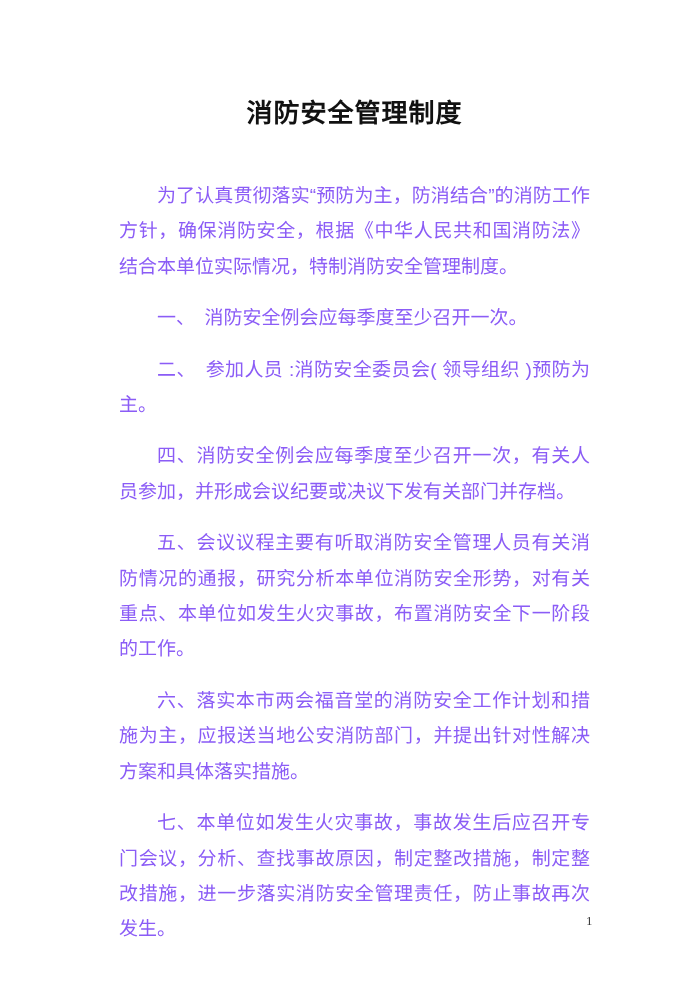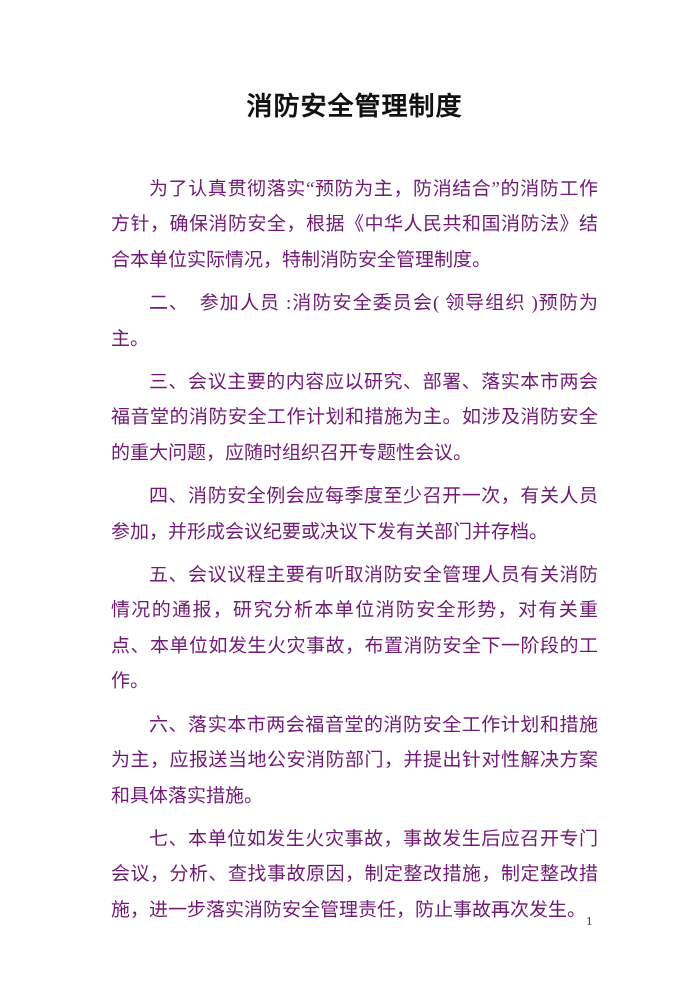--- a/index.html
+++ b/index.html
@@ -15,61 +15,60 @@
     overflow: hidden;
     font-family: "Liberation Sans", "DejaVu Sans", sans-serif;
   }
   .content {
     position: absolute;
     left: 103px;
     top: 80px;
     width: 503px;
   }
   .doc-title {
-    margin: 7px 0 44px 0;
+    margin: 14px 0 44px 0;
     font-family: "Liberation Serif", "DejaVu Serif", serif;
     font-size: 26px;
     font-weight: bold;
     line-height: 40px;
     letter-spacing: 1px;
     text-align: center;
     color: #111111;
   }
   .body-para {
-    margin: 8px;
+    margin: 16px;
     font-size: 19px;
     line-height: 35.4px;
     text-align: justify;
     text-indent: 2em;
-    color: #701a75;
+    color: #8b5cf6;
     word-break: break-all;
-    font-family: Liberation Serif, serif;
   }
   .page-number {
     position: absolute;
     top: 913px;
     left: 586px;
     font-family: "Liberation Serif", "DejaVu Serif", serif;
     font-size: 13px;
     color: #3c3c3c;
   }
 </style>
 </head>
 <body>
 
 <div class="page">
   <div class="content">
     <h1 class="doc-title">消防安全管理制度</h1>
 
     <p class="body-para">为了认真贯彻落实“预防为主，防消结合”的消防工作方针，确保消防安全，根据《中华人民共和国消防法》结合本单位实际情况，特制消防安全管理制度。</p>
 
+    <p class="body-para">一、　消防安全例会应每季度至少召开一次。</p>
 
     <p class="body-para">二、　参加人员 :消防安全委员会( 领导组织 )预防为主。</p>
 
-    <p class="body-para">三、会议主要的内容应以研究、部署、落实本市两会福音堂的消防安全工作计划和措施为主。如涉及消防安全的重大问题，应随时组织召开专题性会议。</p>
 
     <p class="body-para">四、消防安全例会应每季度至少召开一次，有关人员参加，并形成会议纪要或决议下发有关部门并存档。</p>
 
     <p class="body-para">五、会议议程主要有听取消防安全管理人员有关消防情况的通报，研究分析本单位消防安全形势，对有关重点、本单位如发生火灾事故，布置消防安全下一阶段的工作。</p>
 
     <p class="body-para">六、落实本市两会福音堂的消防安全工作计划和措施为主，应报送当地公安消防部门，并提出针对性解决方案和具体落实措施。</p>
 
     <p class="body-para">七、本单位如发生火灾事故，事故发生后应召开专门会议，分析、查找事故原因，制定整改措施，制定整改措施，进一步落实消防安全管理责任，防止事故再次发生。</p>
   </div>
 

